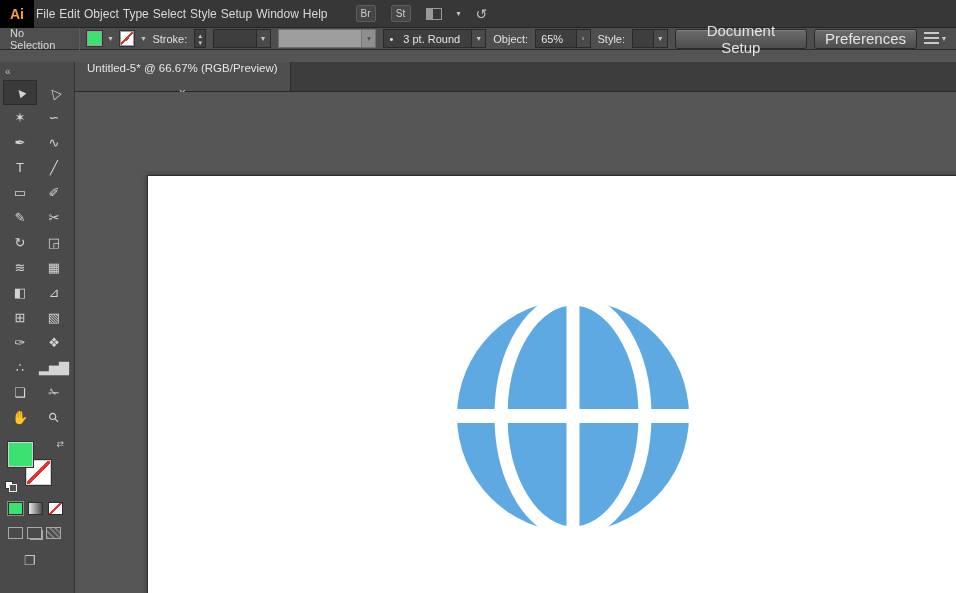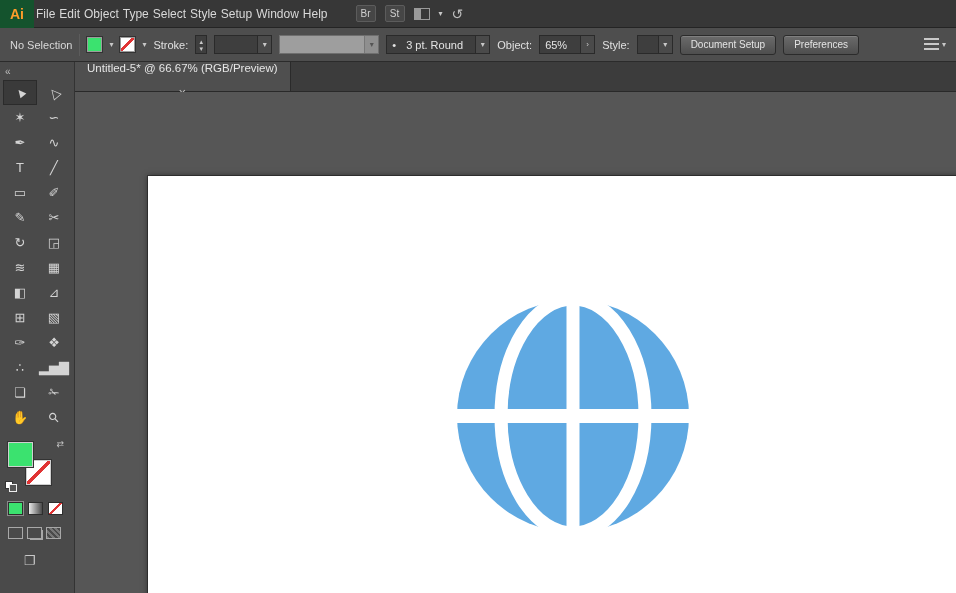--- a/index.html
+++ b/index.html
@@ -2,54 +2,54 @@
 <html><head>
 <meta charset="utf-8">
 <style>
   * { box-sizing: border-box; margin: 0; padding: 0; }
   html,body { width:956px; height:593px; overflow:hidden; }
   body { font-family:"Liberation Sans", sans-serif; background:#545454; position:relative; color:#D8D8D8; }
 
   
   #menubar { position:absolute; top:0; left:0; width:956px; height:28px; background:#373737;
              border-bottom:1px solid #242424; display:flex; align-items:center; font-size:12px; }
-  #ai-logo { width:34px; height:28px; background:#14532d; color:#FF9C2A; font-weight:bold;
+  #ai-logo { width:34px; height:28px; background:#000000; color:#FF9C2A; font-weight:bold;
              display:flex; align-items:center; justify-content:center; font-size:14px; }
   .menu-item { padding:0 2px; line-height:28px; color:#D9D9D9; cursor:default; }
-  #menubar-right { display:flex; align-items:center; margin-left:26px; gap:9px; }
+  #menubar-right { display:flex; align-items:center; margin-left:26px; gap:15px; }
   .mini-btn { min-width:20px; height:17px; padding:0 3px; background:#464646; border:1px solid #5c5c5c;
               color:#cfcfcf; font-size:10px; display:inline-flex; align-items:center; justify-content:center; border-radius:2px; }
   .ws-icon { width:16px; height:12px; display:inline-block; border:1px solid #9a9a9a; position:relative; }
   .ws-icon::before { content:""; position:absolute; left:0; top:0; width:6px; height:10px; background:#9a9a9a; }
   .chev { font-size:8px; color:#c8c8c8; }
   .sync-glyph { font-size:14px; color:#bdbdbd; }
 
   
-  #controlbar { position:absolute; top:28px; left:0; width:956px; height:34px; background:#4E4E4E;
+  #controlbar { position:absolute; top:28px; left:0; width:956px; height:22px; background:#4E4E4E;
                 border-bottom:1px solid #2B2B2B; display:flex; align-items:center; padding:0 10px;
                 gap:7px; font-size:11px; }
   .vsep { width:1px; height:22px; background:#3d3d3d; border-right:1px solid #5c5c5c; }
   .swatch16 { width:15px; height:15px; border:1px solid #9c9c9c; box-shadow:0 0 0 1px #333; }
   .green-bg { background:#3BE26F; }
   .none-diag { background:linear-gradient(135deg, #fff 42%, #E03434 42%, #E03434 56%, #fff 56%); }
   .ul-label { color:#E0E0E0; cursor:default; }
   .field { height:19px; background:#3E3E3E; border:1px solid #2a2a2a; display:flex; align-items:center;
            color:#E4E4E4; }
   .field .val { padding:0 5px; white-space:nowrap; }
   .field .dd { width:14px; height:100%; border-left:1px solid #2a2a2a; background:#4a4a4a;
                display:flex; align-items:center; justify-content:center; }
   .spinner { width:12px; height:19px; background:#3E3E3E; border:1px solid #2a2a2a; display:flex;
              flex-direction:column; align-items:center; justify-content:center; line-height:7px; }
   .spinner span { font-size:7px; color:#c8c8c8; }
   .field.disabled { background:#9E9E9E; border-color:#6f6f6f; width:100px; }
   .field.disabled .dd { background:#8f8f8f; border-left-color:#777; }
   .field.disabled .dd .chev { color:#555; }
   .cbtn { height:20px; padding:0 10px; border-radius:3px; border:1px solid #2b2b2b;
           background:linear-gradient(#6b6b6b,#4e4e4e); box-shadow:inset 0 1px 0 rgba(255,255,255,.14);
-          color:#E4E4E4; font-size:10px; display:flex; align-items:center; }
+          color:#E4E4E4; font-size:15px; display:flex; align-items:center; }
   #align-widget { margin-left:auto; display:flex; align-items:center; gap:3px; }
   .align-icon { width:15px; height:13px; display:inline-block;
                 background:repeating-linear-gradient(#c9c9c9 0 2px, transparent 2px 5px); }
 
   
   #tabbar { position:absolute; top:62px; left:75px; width:881px; height:30px; background:#3C3C3C;
             border-bottom:1px solid #292929; display:flex; align-items:stretch; }
   .doc-tab { background:#4F4F4F; border-right:1px solid #2a2a2a; display:flex; align-items:center;
              gap:12px; padding:0 12px; font-size:11.5px; color:#E5E5E5;flex-direction:column; }
   .tab-close { color:#bdbdbd; font-size:13px; line-height:1; }

